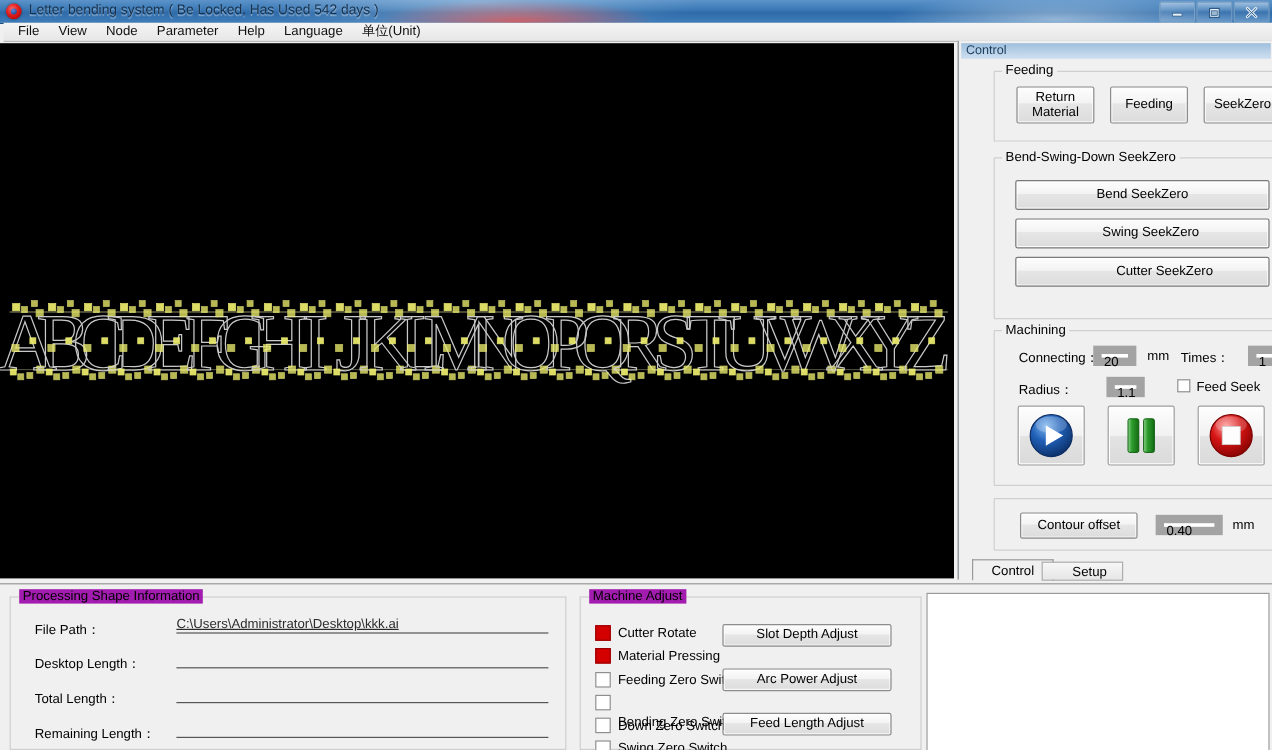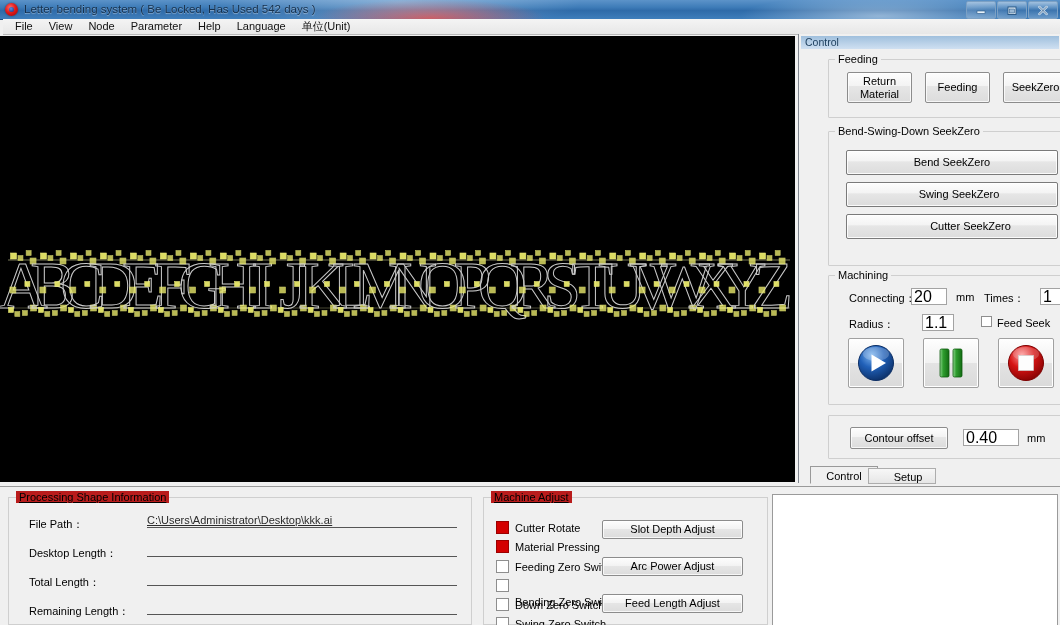--- a/index.html
+++ b/index.html
@@ -87,22 +87,22 @@
     background:linear-gradient(to bottom,#fdfdfd 0%,#f3f3f3 45%,#e6e6e6 46%,#dcdcdc 100%);
     font-family:"Liberation Sans","DejaVu Sans",sans-serif;font-size:11px;color:#000;
     display:flex;align-items:center;justify-content:center;text-align:center;
     cursor:default;line-height:1.15;
     box-shadow:inset 0 0 0 1px rgba(255,255,255,.75);
   }
   .btn.wide{box-shadow:inset 0 0 0 1px rgba(255,255,255,.85);border-color:#7a7a7a;}
 
   .fld{
     position:absolute;box-sizing:border-box;
-    border:1px solid #a3a3a3;background:#fff;
-    font-family:"Liberation Sans","DejaVu Sans",sans-serif;font-size:16px;color:#000;
+    border:7px solid #a3a3a3;background:#fff;
+    font-family:"Liberation Sans","DejaVu Sans",sans-serif;font-size:11px;color:#000;
     padding:0 2px;line-height:15px;height:17px;
   }
   .lbl{position:absolute;font-size:11px;color:#000;white-space:nowrap;}
 
   .chk{position:absolute;width:11px;height:11px;border:1px solid #8e8e8e;background:#fff;box-sizing:border-box;}
   .chk.red{background:#d40000;border-color:#9b0000;}
 
   
   .iconbtn{
     position:absolute;width:56px;height:50px;box-sizing:border-box;
@@ -131,21 +131,21 @@
 
   
   .bottom{
     position:absolute;left:0;top:486px;width:1060px;height:139px;background:#f0f0f0;
     border-top:1px solid #9a9a9a;
   }
   .bgroup{
     position:absolute;border:1px solid #cfcfcf;box-sizing:border-box;
   }
   .bgroup > .gb-title{
-    position:absolute;top:-7px;left:7px;background:#b91c1c;padding:0 3px;font-size:11px;white-space:nowrap;text-decoration:underline;
+    position:absolute;top:-7px;left:7px;background:#a21caf;padding:0 3px;font-size:11px;white-space:nowrap;
   }
   .infolabel{position:absolute;font-size:11px;color:#000;white-space:nowrap;}
   .infoline{
     position:absolute;border-bottom:1px solid #555;height:14px;box-sizing:border-box;
     font-size:11px;color:#000;white-space:nowrap;
   }
   .infoline.link{color:#2b2b2b;text-decoration:underline;}
   .whitebox{
     position:absolute;background:#fff;border:1px solid #9a9a9a;box-sizing:border-box;
   }

